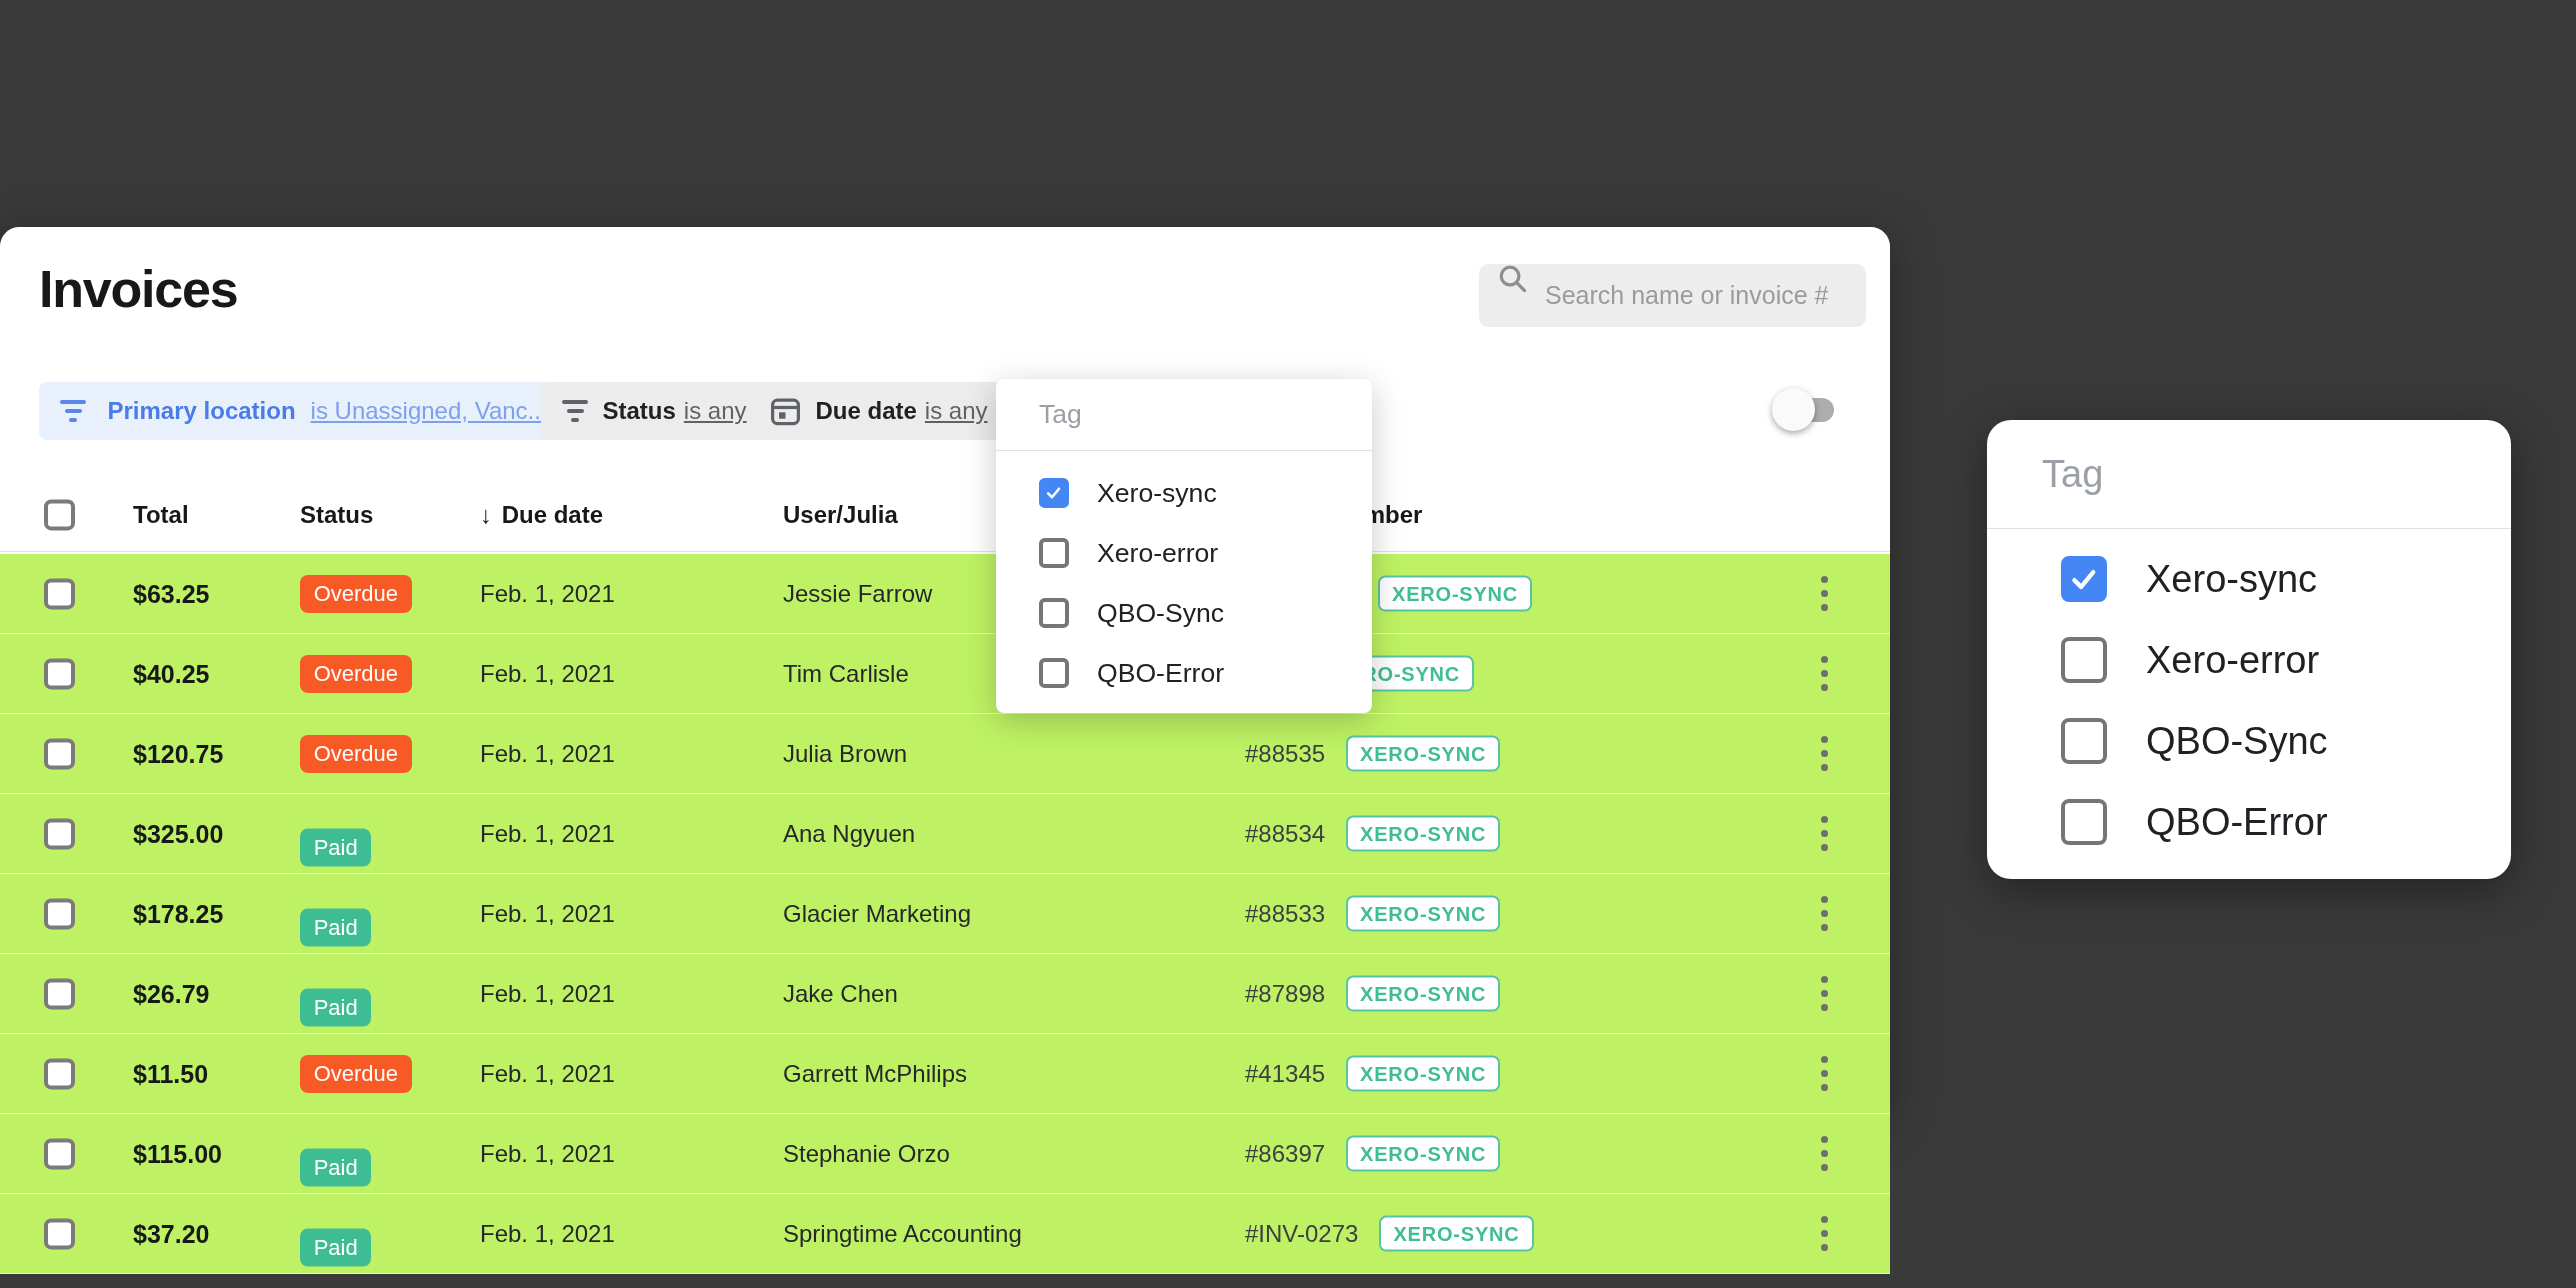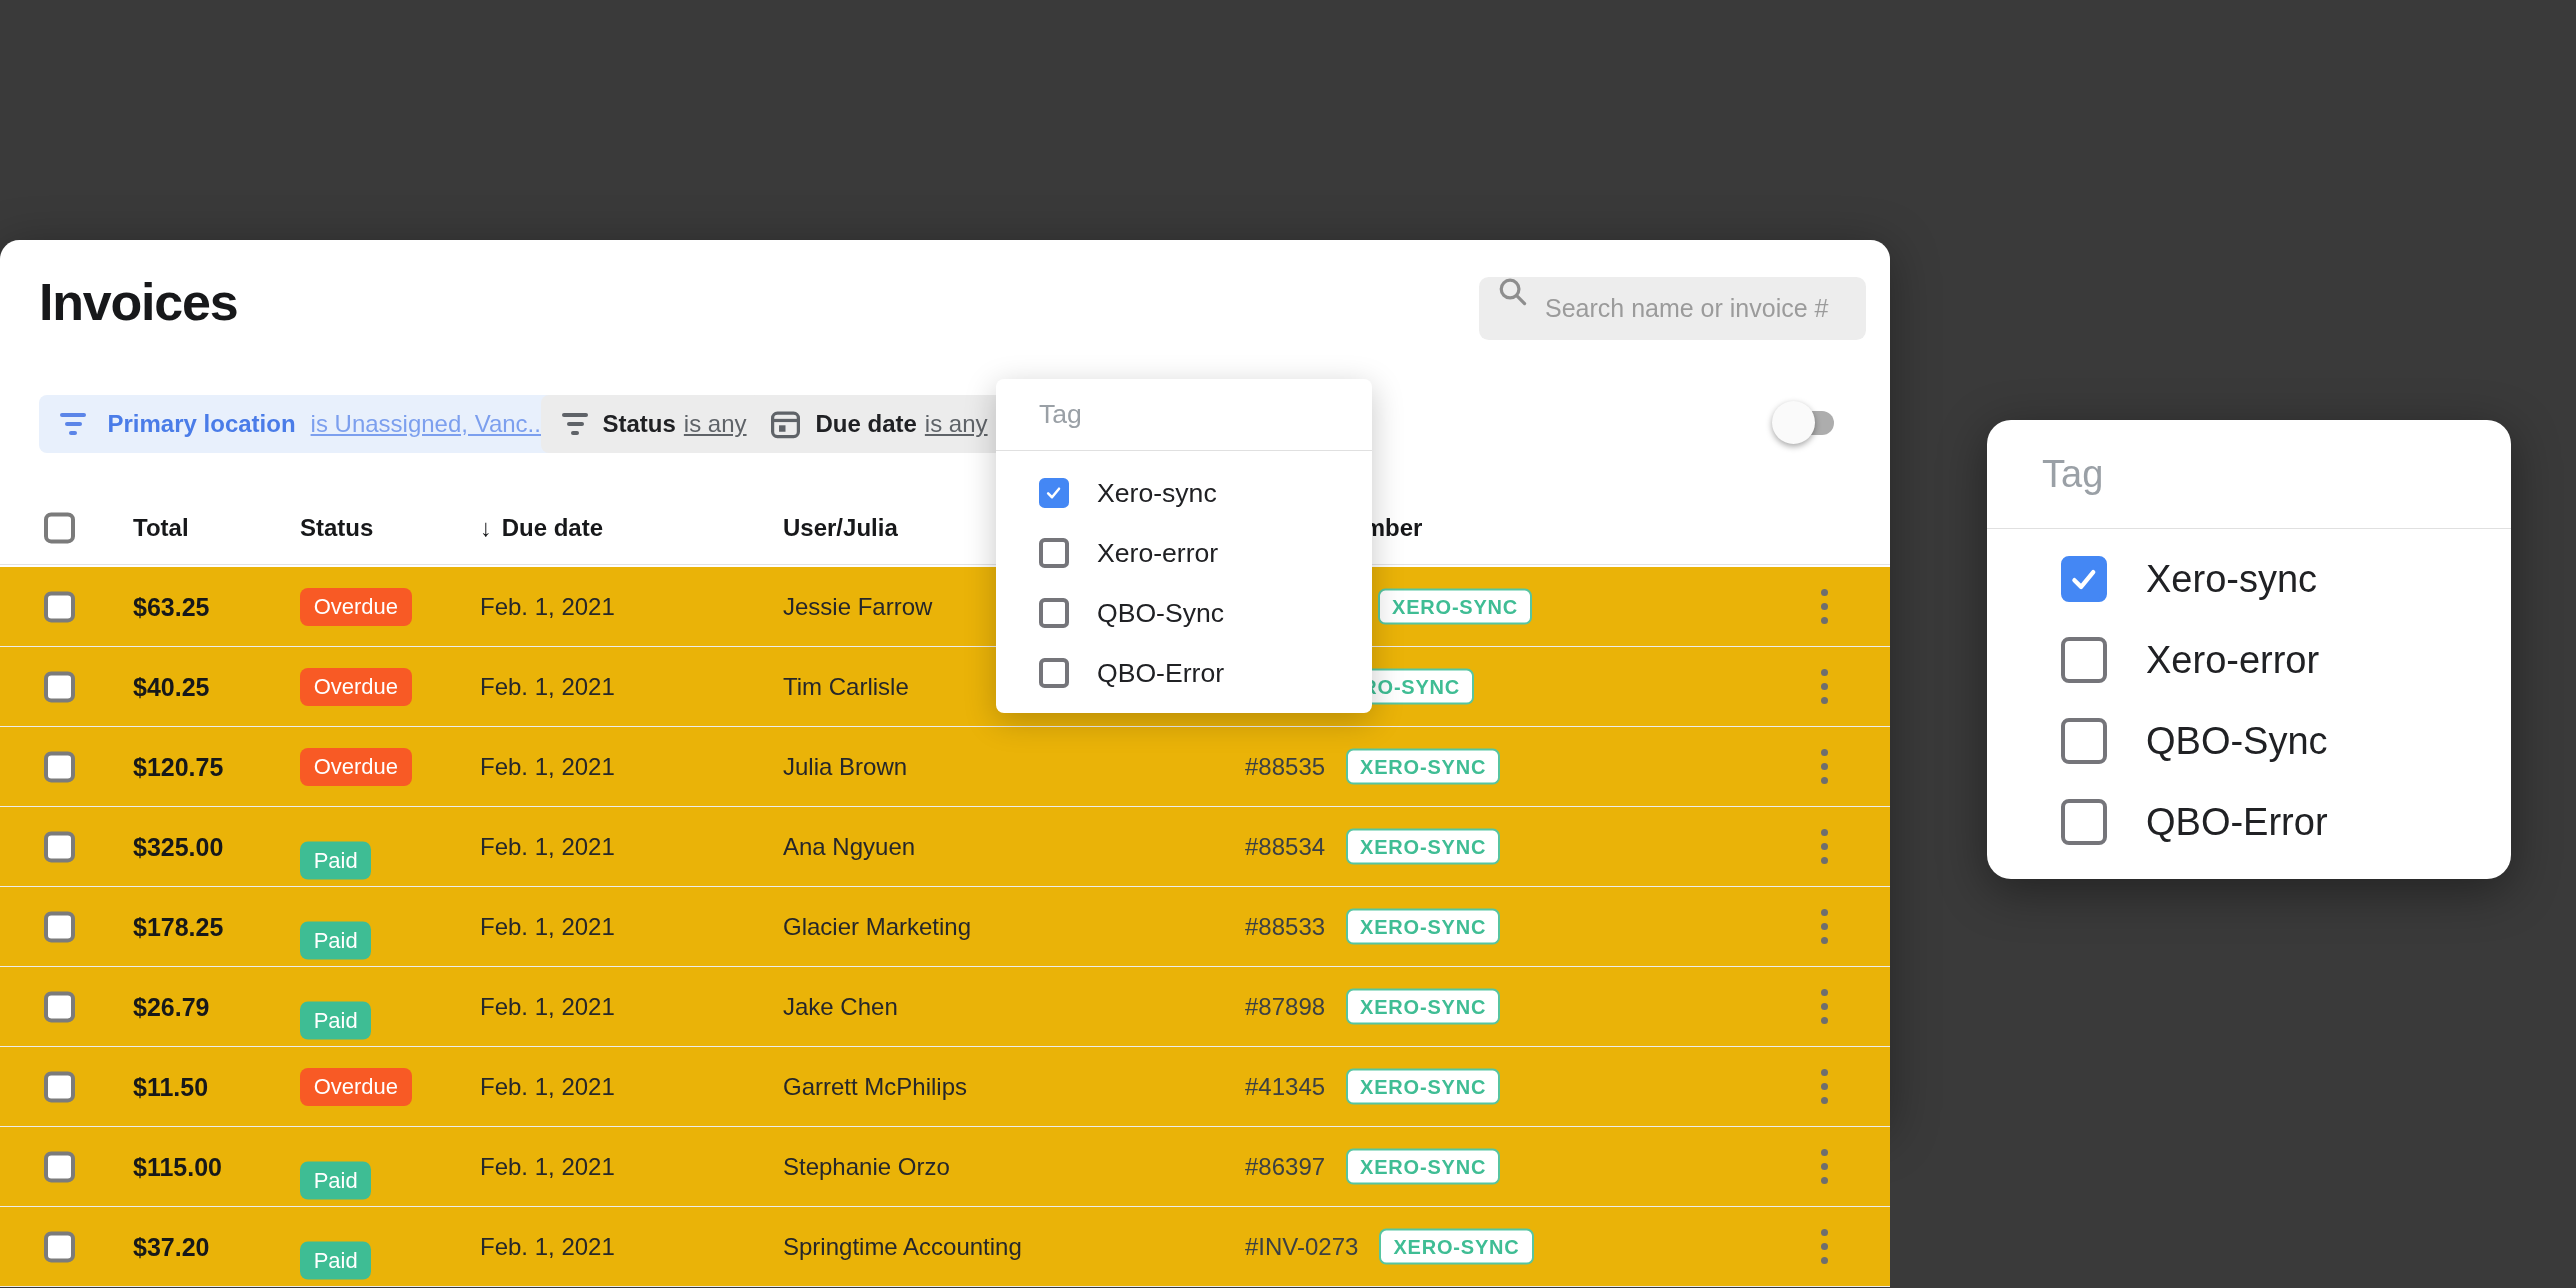--- a/index.html
+++ b/index.html
@@ -7,21 +7,21 @@
   body {
     background:#3A3A3A;
     font-family:"Liberation Sans", sans-serif;
     position:relative;
     overflow:hidden;
     color:#1D1E20;
   }
 
   
   .card {
-    position:absolute; left:0; top:240px; width:1890px; height:888px;
+    position:absolute; left:0; top:227px; width:1890px; height:888px;
     background:#fff; border-radius:19.3px;
     box-shadow:0 8px 48px rgba(0,0,0,.35);
   }
   .page-title {
     position:absolute; left:39px; top:32px;
     font-size:52px; font-weight:700; letter-spacing:-1.2px; color:#17181A;
   }
 
   
   .search-box {
@@ -70,21 +70,21 @@
   }
 
   
   .thead {
     position:absolute; left:0; top:251px; width:100%; height:74px;
     border-bottom:1.6px solid #E2E2E2; font-weight:700; font-size:24px; color:#17181A;
   }
   .rows { position:absolute; left:0; top:327px; width:100%; }
   .table-row {
     position:relative; width:100%; height:80px;
-    border-bottom:1.6px solid #ECECEC; background:#eab308; font-size:24px;
+    border-bottom:1.6px solid #ECECEC; background:#bef264; font-size:24px;
   }
   .col { position:absolute; top:50%; transform:translateY(-50%); white-space:nowrap; }
   .col-check   { left:44px; }
   .col-total   { left:133px; }
   .col-status  { left:300px; }
   .col-date    { left:480px; }
   .col-user    { left:783px; }
   .col-invoice { left:1245px; display:flex; align-items:center; }
   .col-kebab   { left:1821px; }
 

